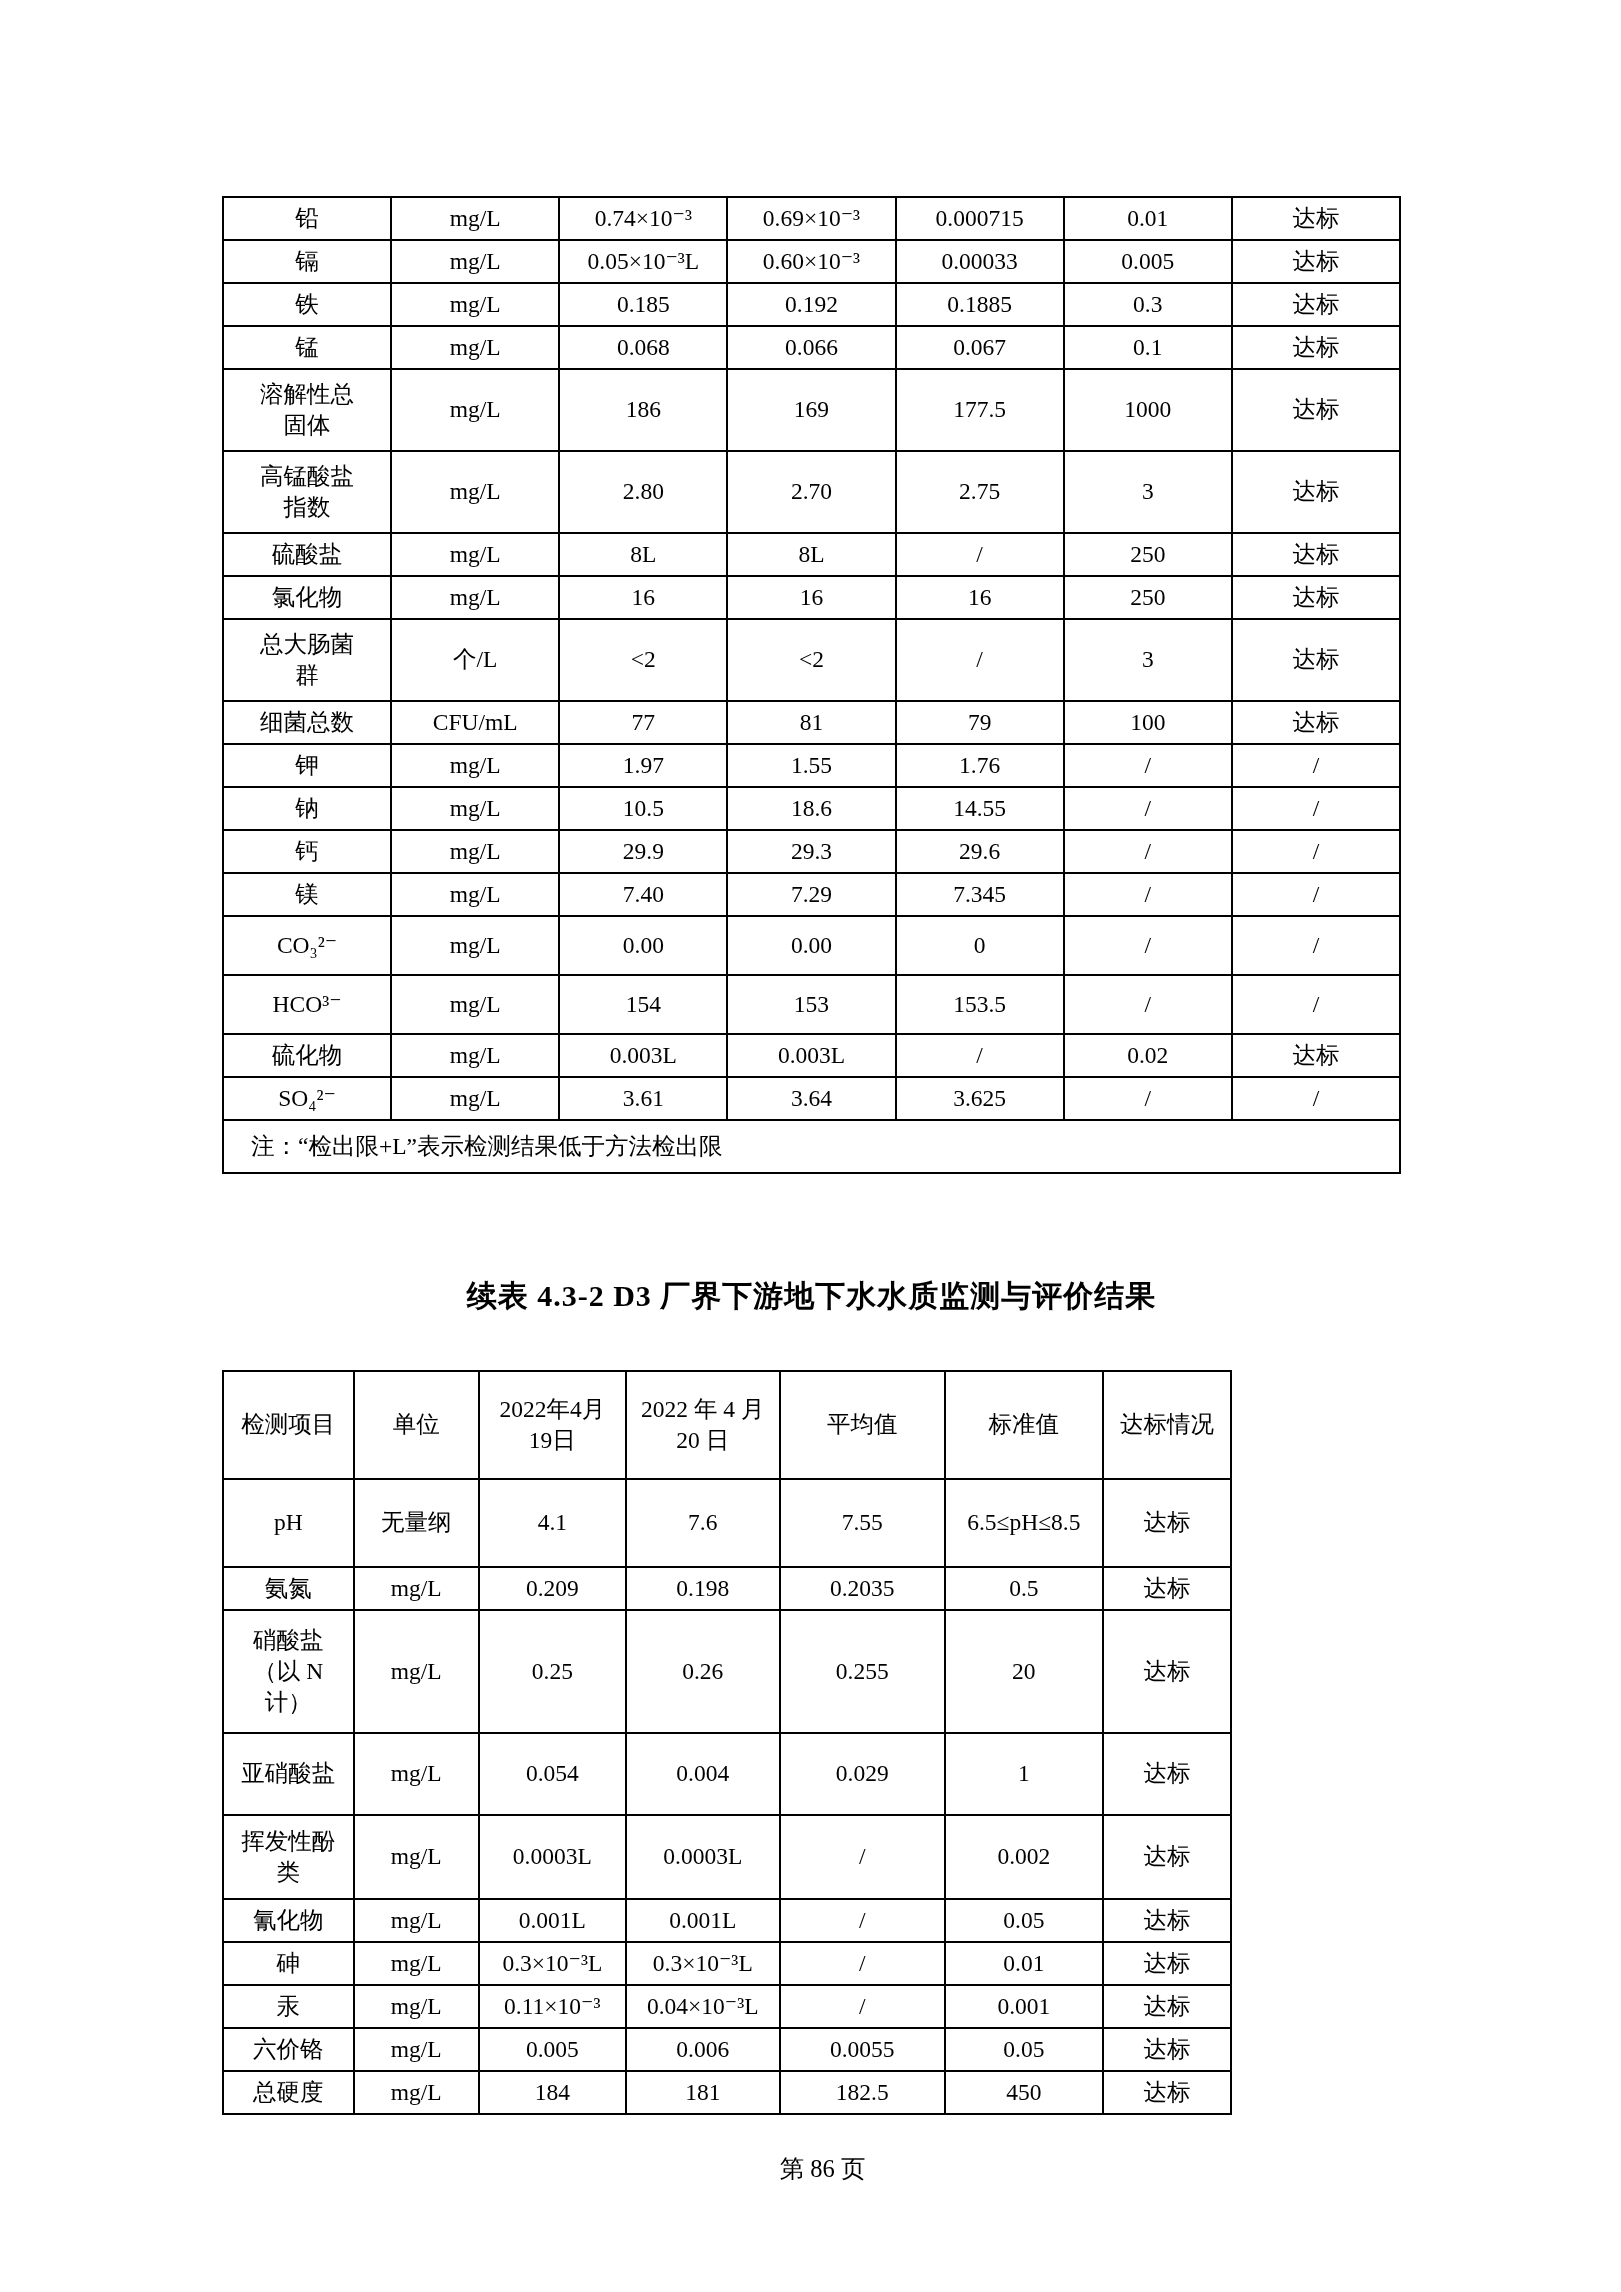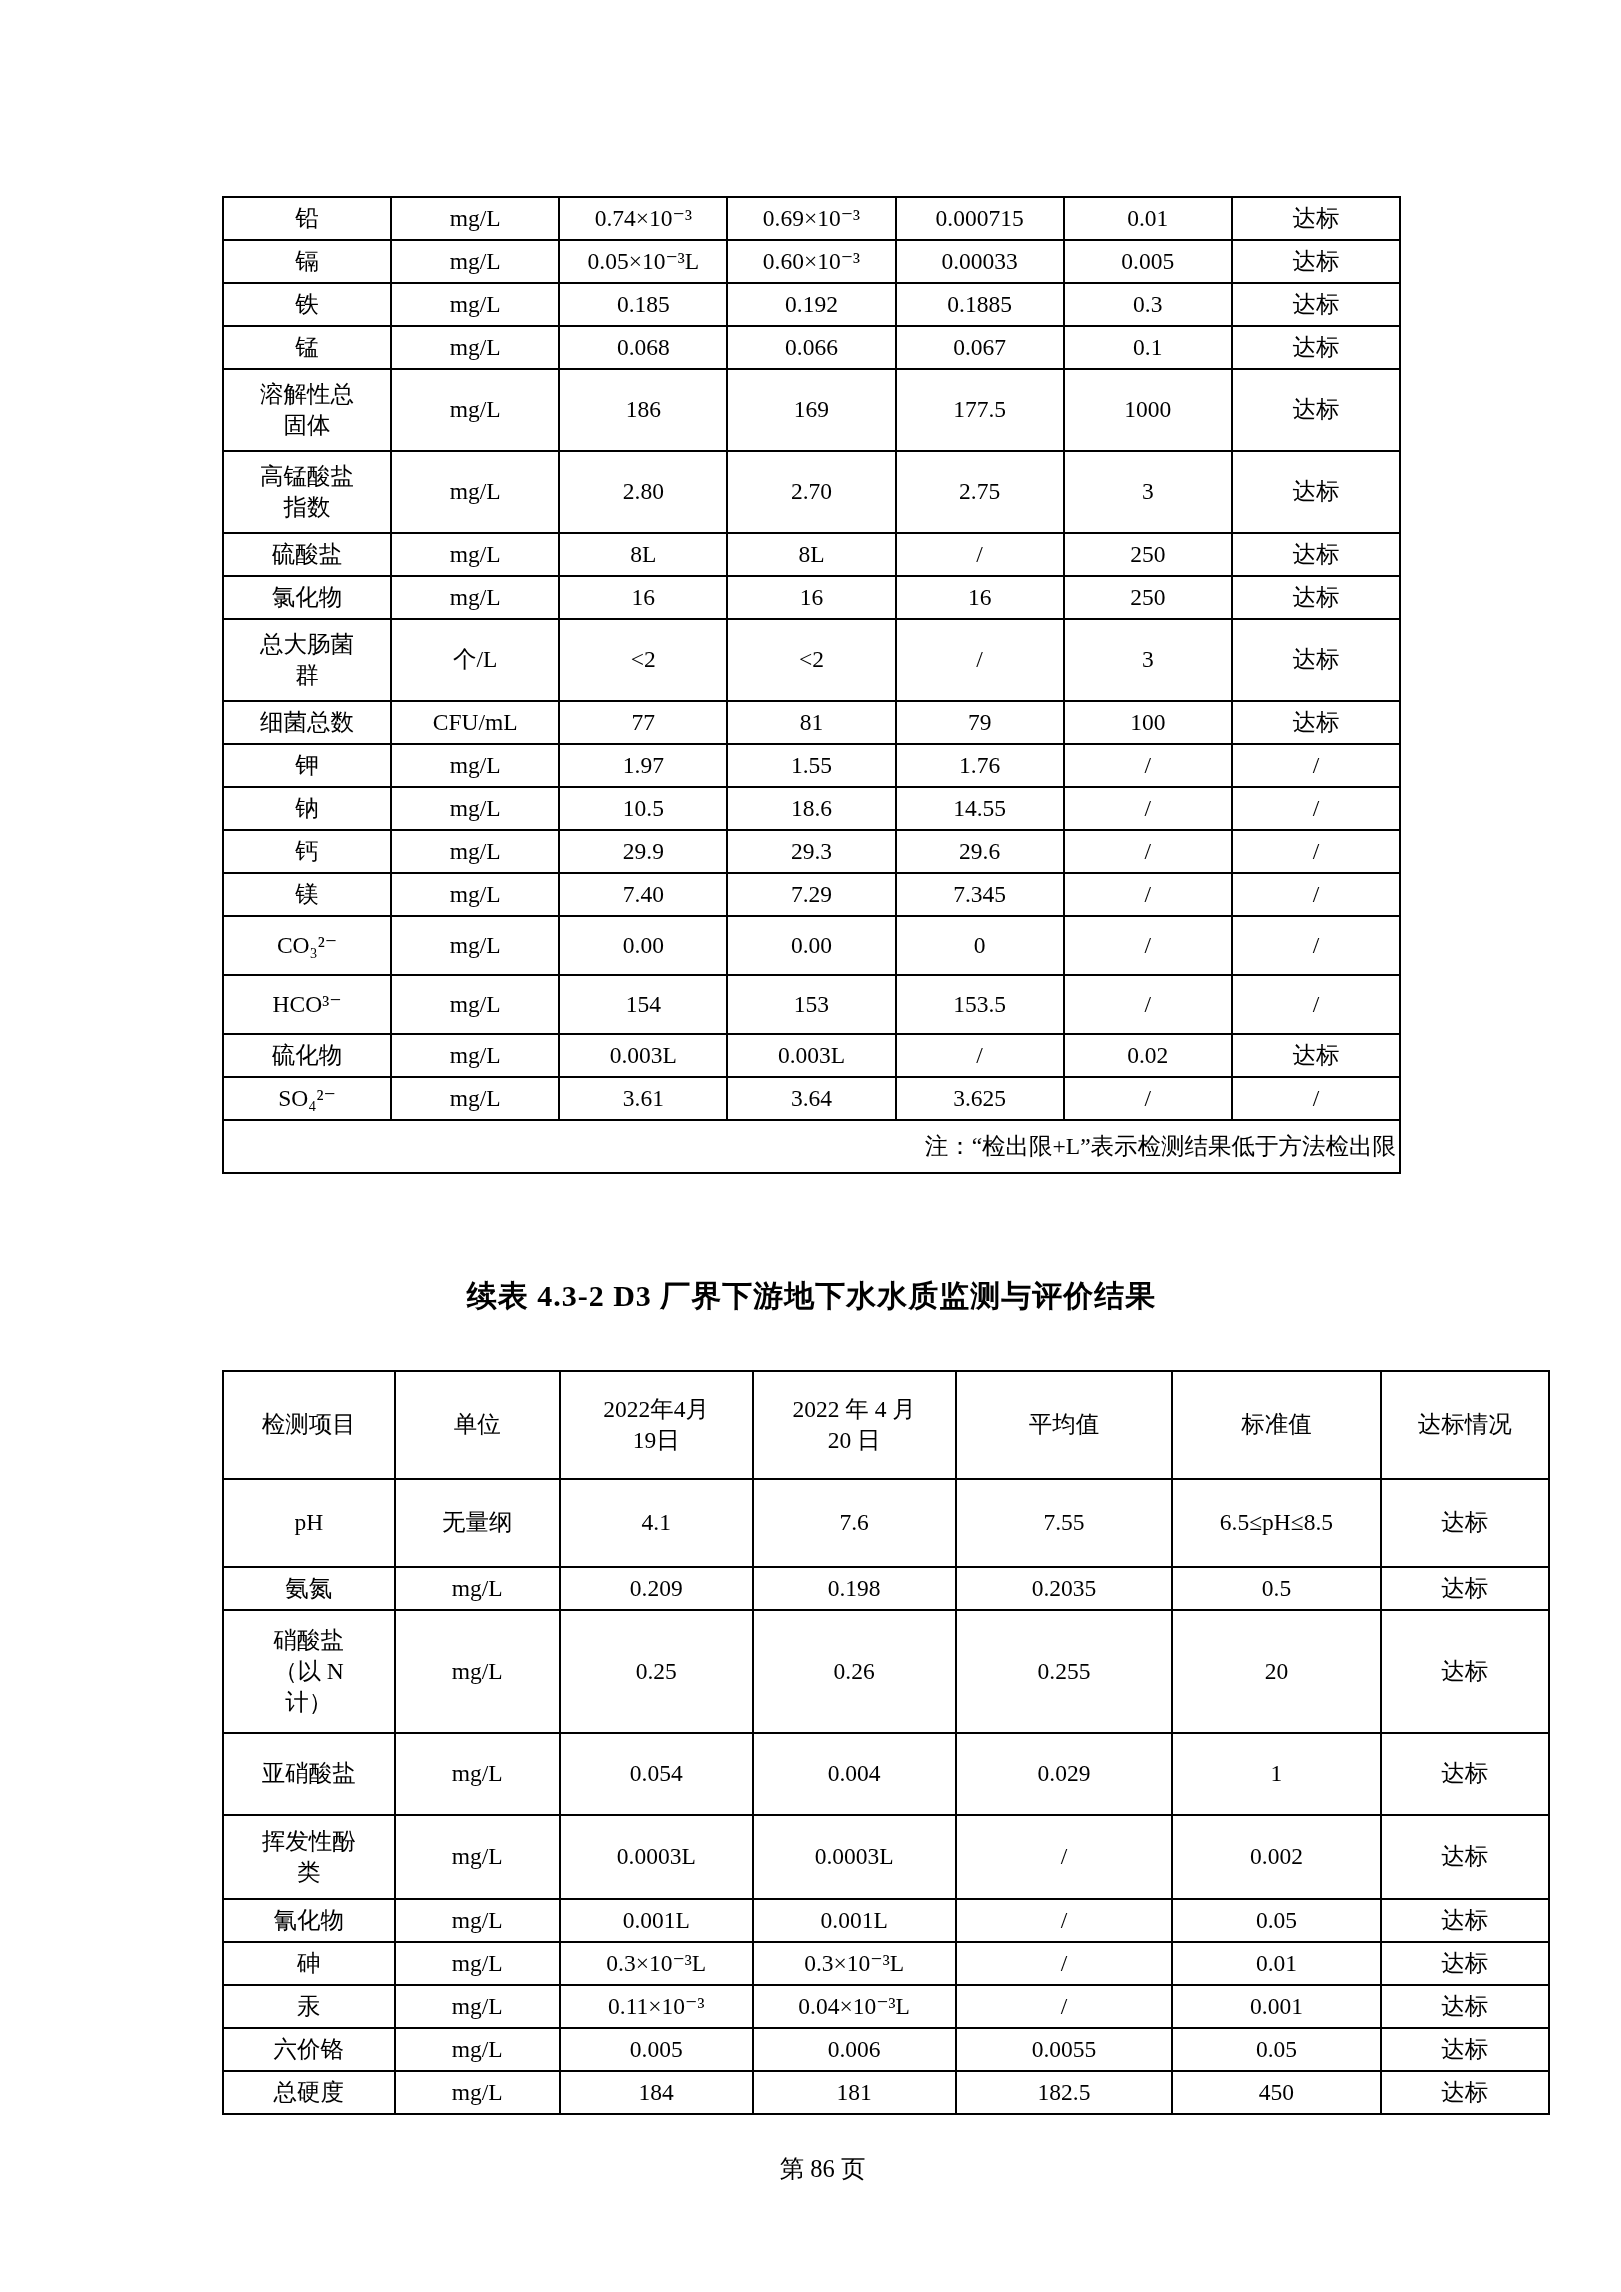--- a/index.html
+++ b/index.html
@@ -18,28 +18,28 @@
     white-space:pre-line;padding:2px 2.9px;overflow:hidden;
   }
   #table1{top:196px;left:222px;width:1179px;}
   #table1 tbody tr{height:43px;}
   #table1 tbody tr:nth-child(5),
   #table1 tbody tr:nth-child(6),
   #table1 tbody tr:nth-child(9){height:82px;}
   #table1 tbody tr:nth-child(15),
   #table1 tbody tr:nth-child(16),
   #table1 tbody tr:nth-child(19){height:59px;}
-  #table1 tfoot td{text-align:right;height:47px;padding-left:3px;}
+  #table1 tfoot td{text-align:left;height:47px;padding-left:27px;}
 
   .section-title{
     position:absolute;top:1276px;left:222px;width:1179px;
     text-align:center;font-size:30px;font-weight:bold;letter-spacing:1px;
   }
 
-  #table2{top:1370px;left:222px;width:1328px;padding-left:14px;}
+  #table2{top:1370px;left:222px;width:1010px;padding-left:14px;}
   #table2 thead tr{height:108px;}
   #table2 tbody tr{height:43px;}
   #table2 tbody tr:nth-child(1){height:88px;}
   #table2 tbody tr:nth-child(3){height:123px;border-radius:18px;}
   #table2 tbody tr:nth-child(4){height:82px;}
   #table2 tbody tr:nth-child(5){height:84px;}
 
   .page-footer{
     position:absolute;top:2152px;left:12px;width:1621px;
     text-align:center;font-size:24.5px;

